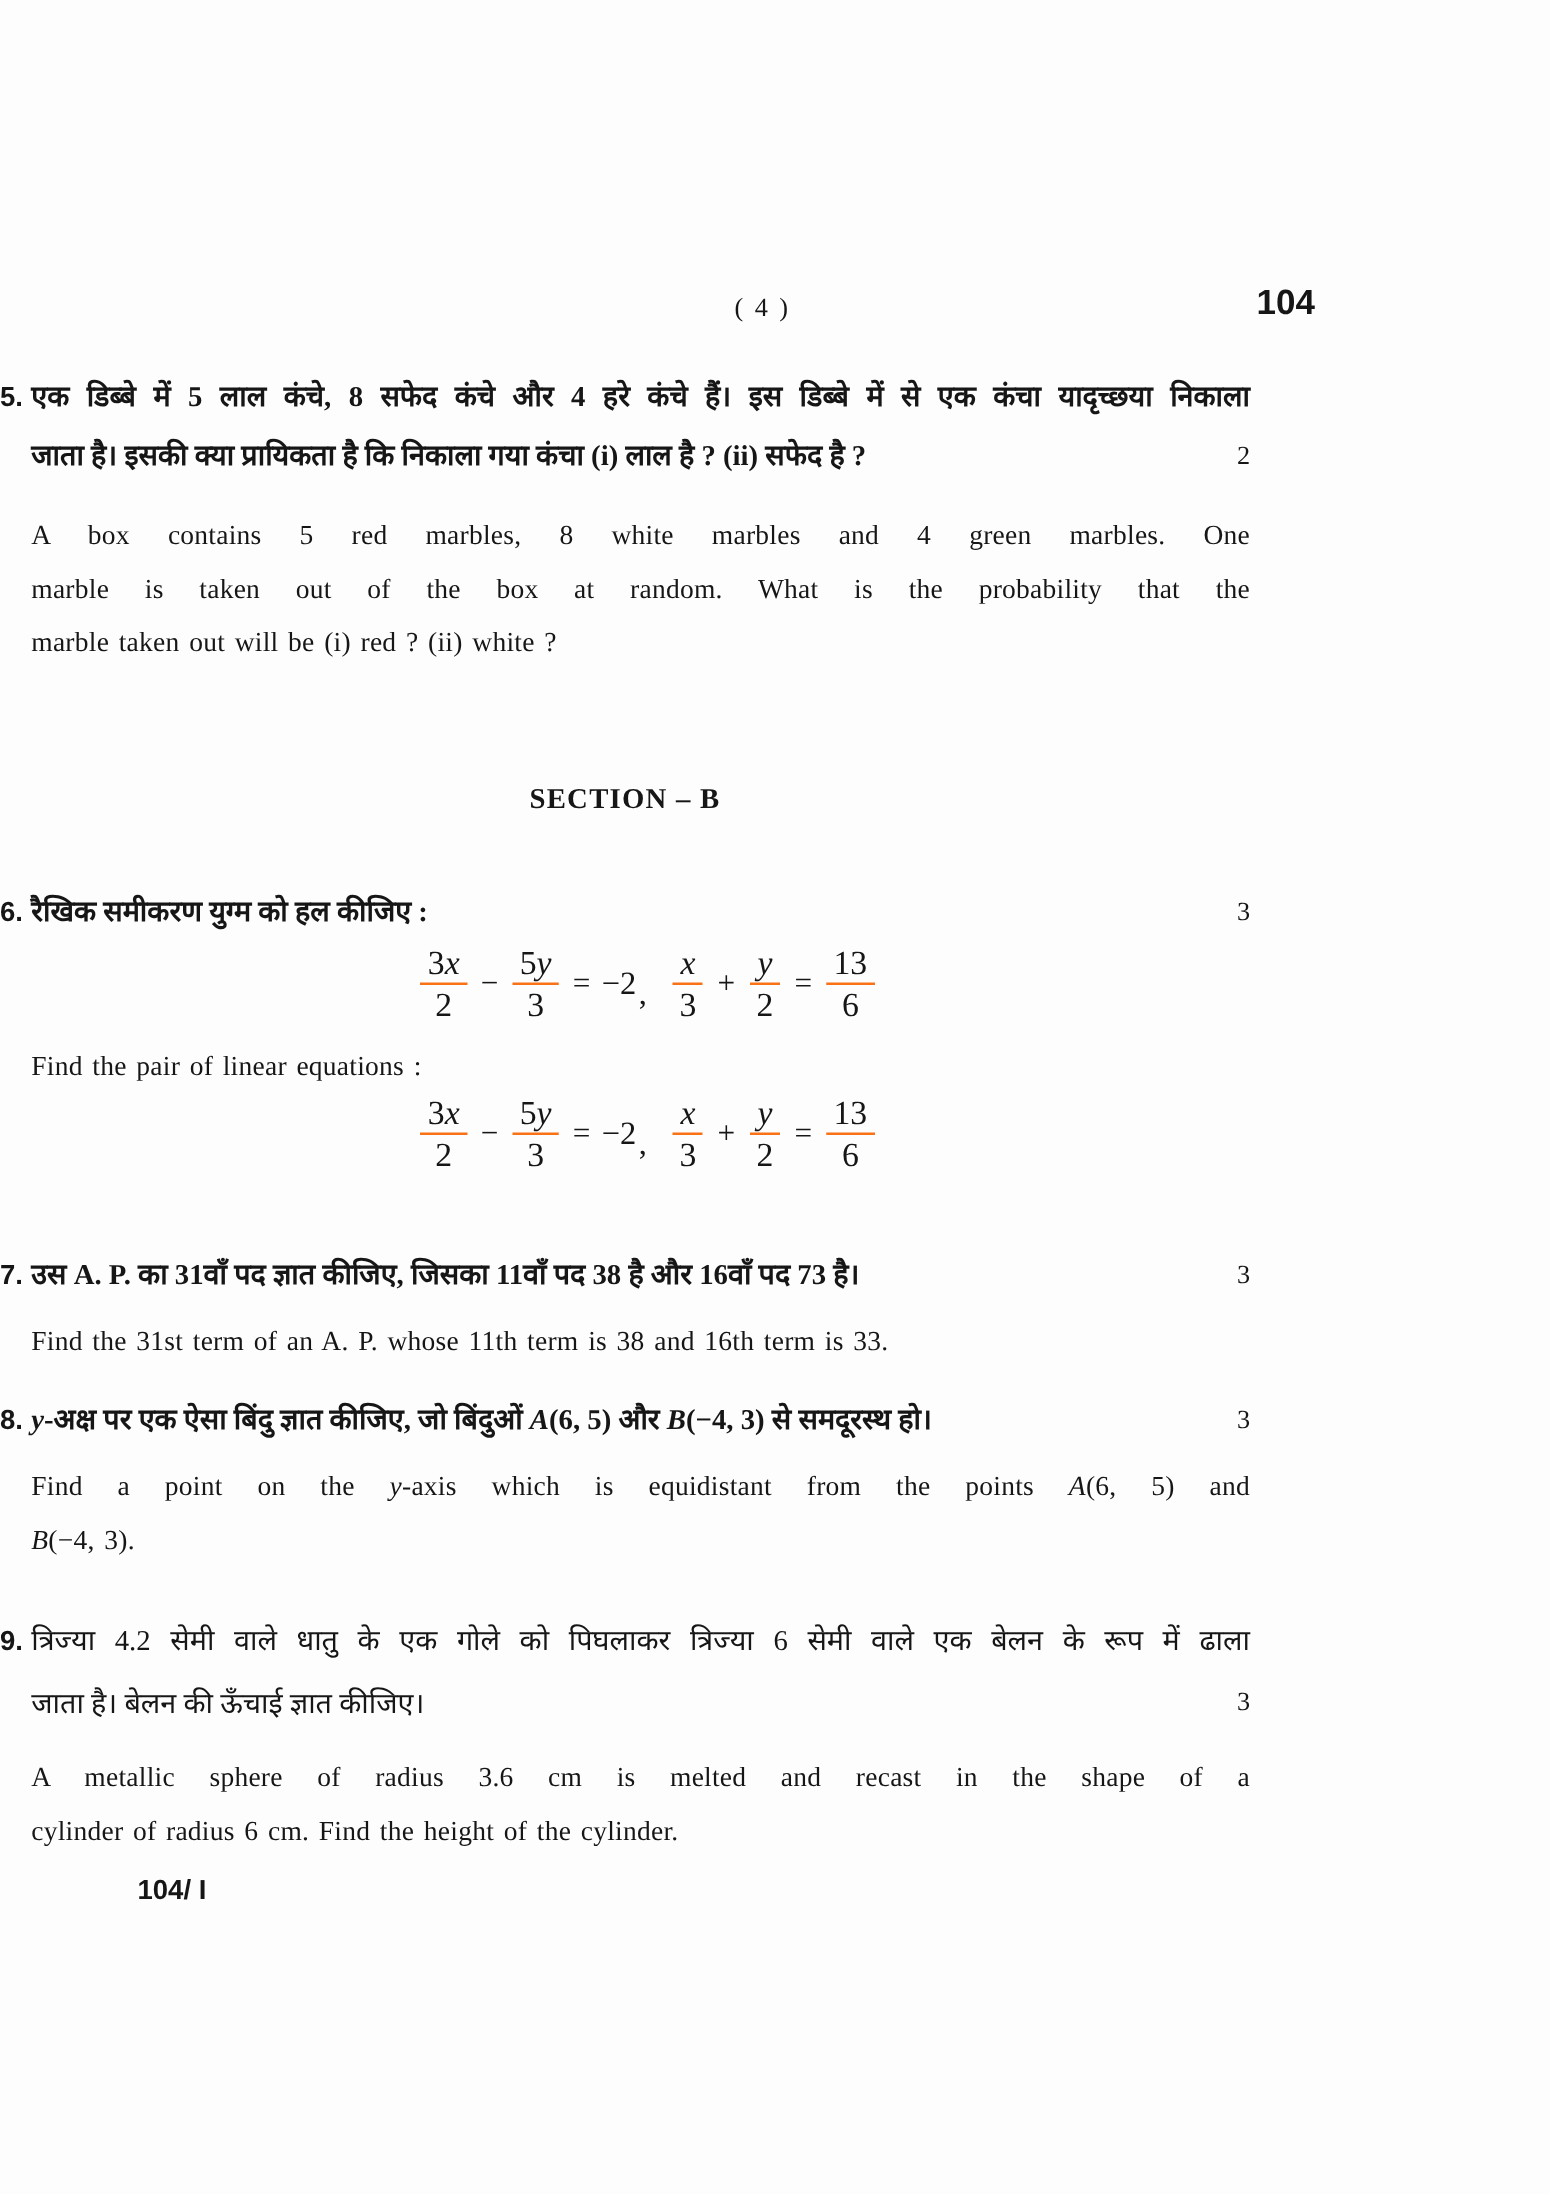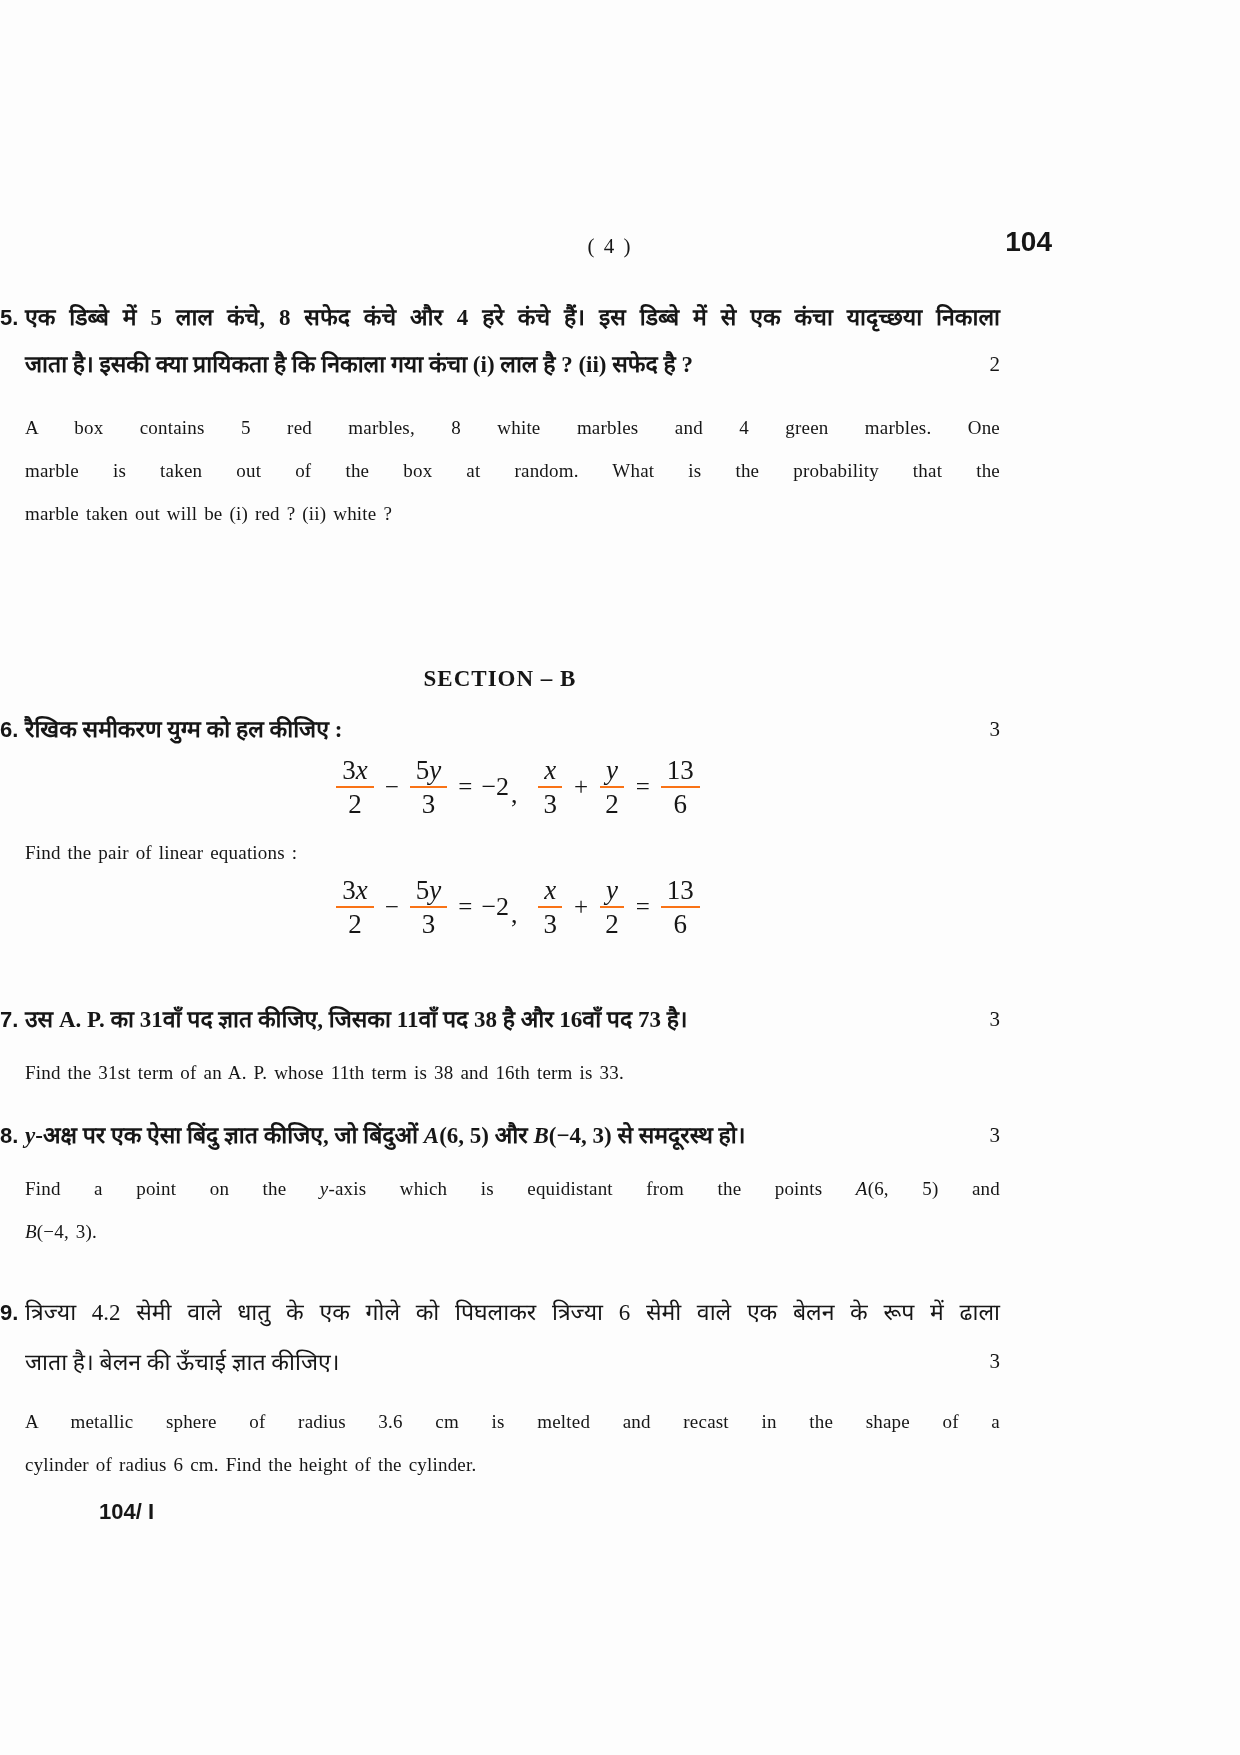--- a/index.html
+++ b/index.html
@@ -28,46 +28,46 @@
     font-family:"Liberation Sans","DejaVu Sans",sans-serif;
     font-weight:bold;font-size:22px;line-height:47px;
   }
   .qbody{margin-left:25px;}
   .marks{position:absolute;right:0;top:0;font-size:21px;line-height:47px;}
   .marks.m2{top:47px;}
   .marks.m9{top:50px;}
   
   .hi{font-size:23px;line-height:47px;font-weight:bold;}
   .hi9{font-size:23px;line-height:50px;}
-  .en{font-size:19px;line-height:43px;letter-spacing:0.2px;word-spacing:2px;}
+  .en{font-size:22px;line-height:43px;letter-spacing:0.2px;word-spacing:2px;}
   .jl{text-align:justify;text-align-last:justify;}
   .en-gap{margin-top:18px;}
   .en-gap-sm{margin-top:8px;}
   i{font-style:italic;}
   
   .sec{position:absolute;left:0;width:1000px;text-align:center;font-weight:bold;}
   .sec-hi{font-size:24px;}
-  .sec-en{font-size:23px;letter-spacing:1px;margin-top:40px;}
+  .sec-en{font-size:23px;letter-spacing:1px;}
   
   .eq{
     position:absolute;left:0;width:1000px;
     display:flex;align-items:center;justify-content:center;
     transform:translateX(18px);
     font-size:27px;
   }
   .frac{display:inline-flex;flex-direction:column;align-items:center;margin:0 2px;}
   .frac .num,.frac .den{display:block;font-size:27px;line-height:26px;padding:0 6px;}
   .frac .num{border-bottom:2px solid #f97316;padding-bottom:3px;}
   .frac .den{padding-top:3px;}
   .op{margin:0 9px;font-size:25px;}
   .rhs{font-size:26px;}
   .comma{font-size:26px;margin:16px 18px 0 2px;}
   
   .footer{
-    position:absolute;left:99px;top:1499px;
+    position:absolute;left:110px;top:1499px;
     font-family:"Liberation Sans","DejaVu Sans",sans-serif;
     font-weight:bold;font-size:22px;
   }
 </style>
 </head>
 <body>
 
 <div class="page">
 
   <div class="pagenum">( 4 )</div>

